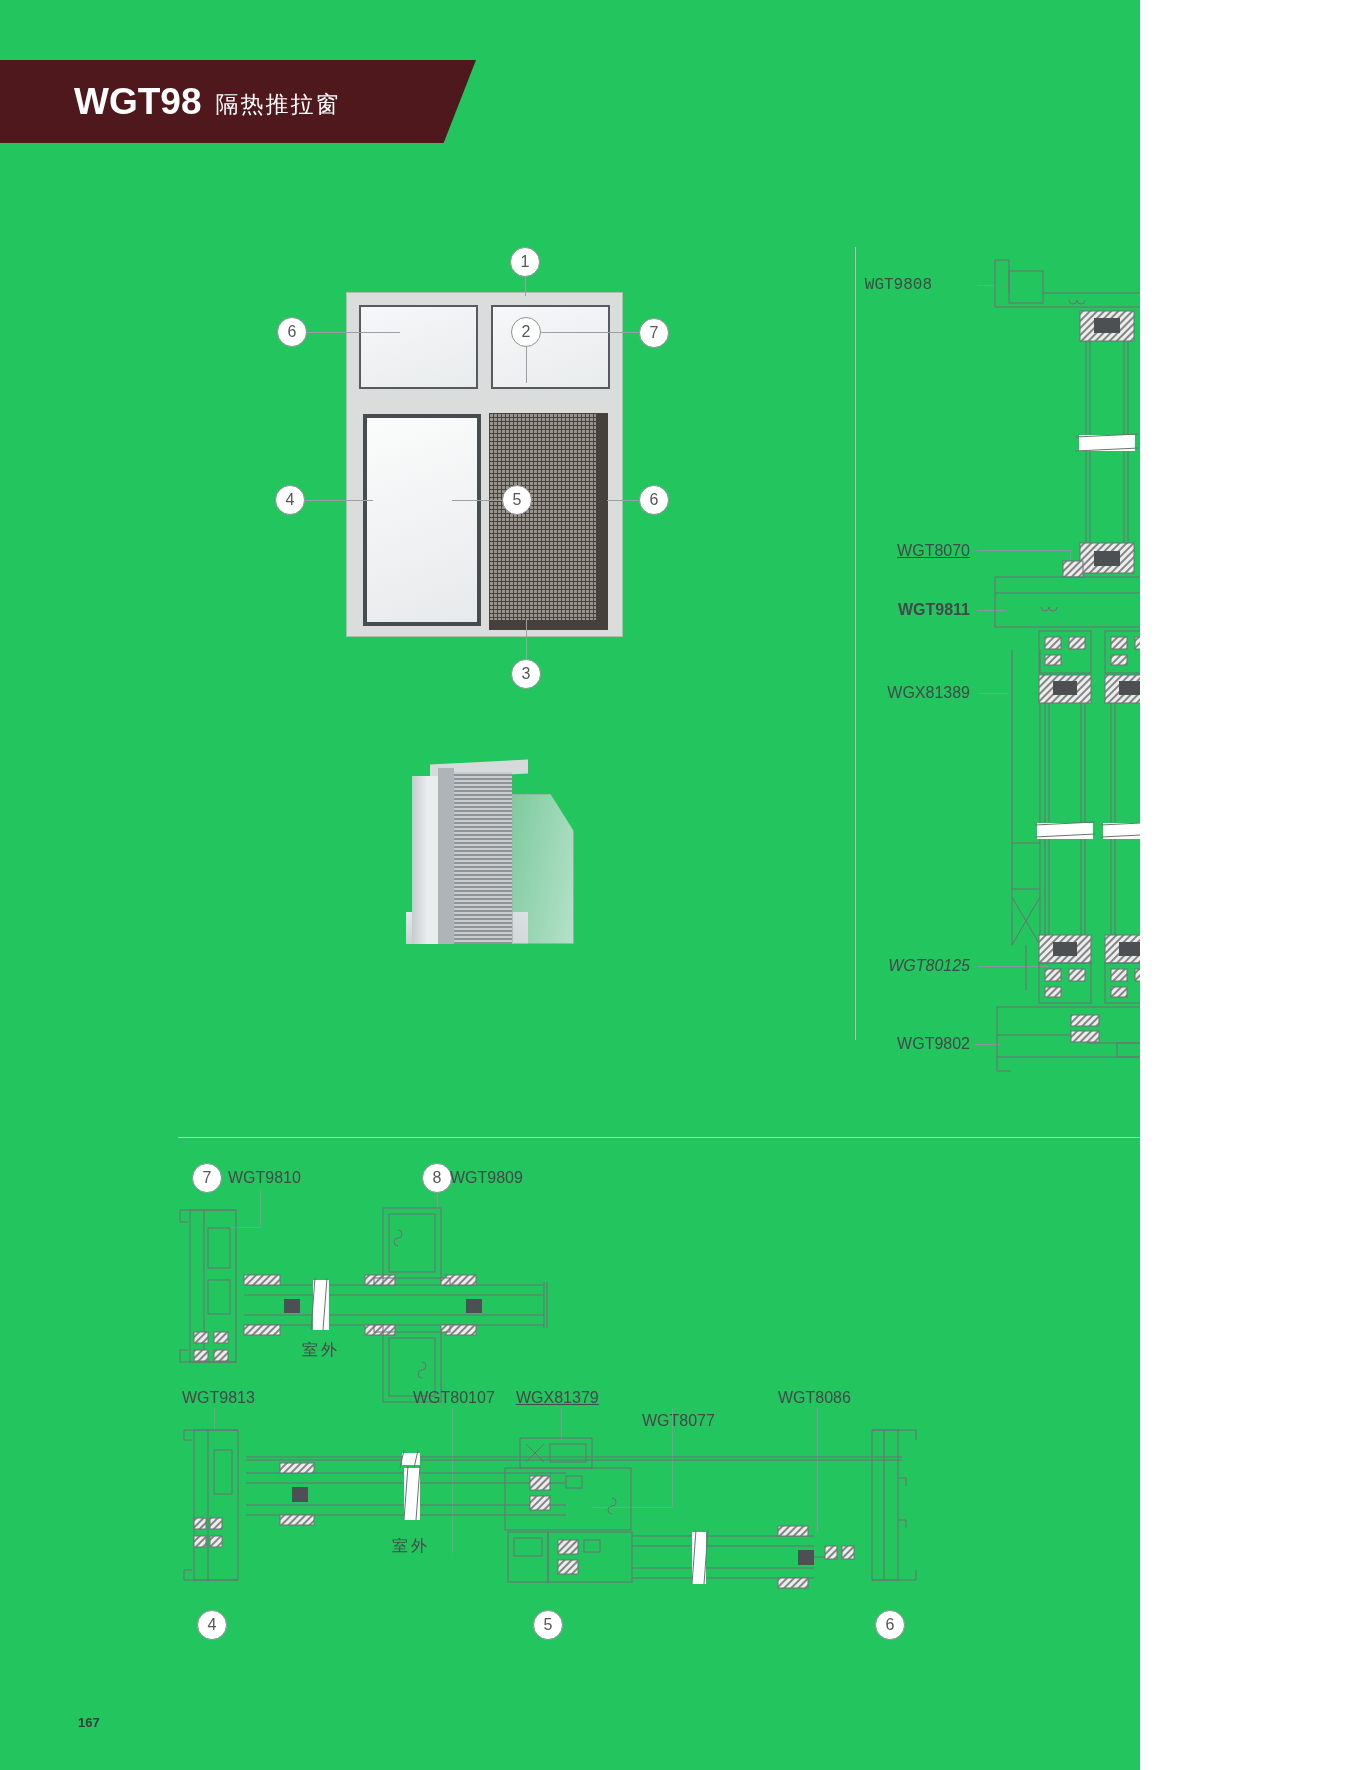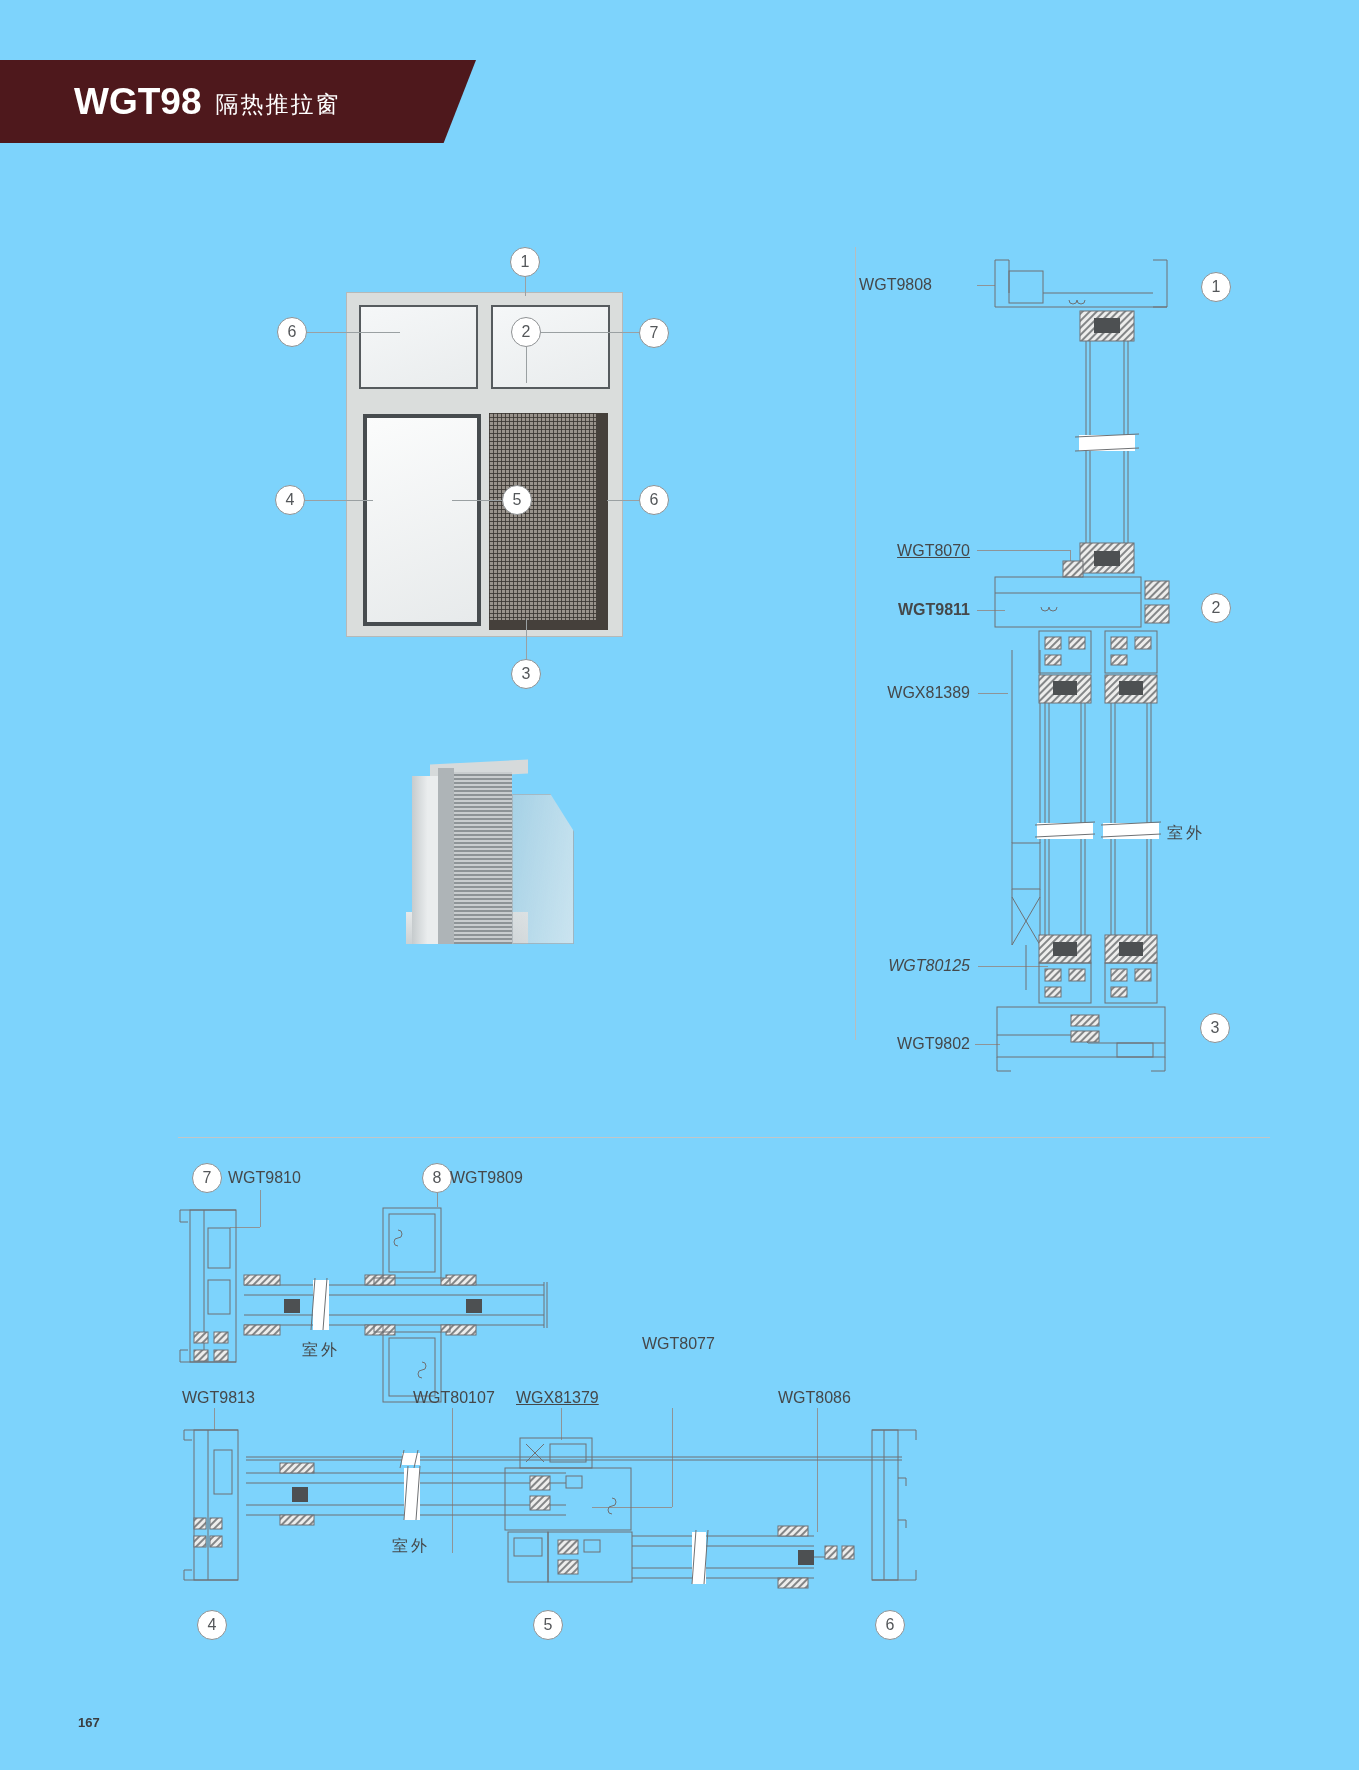--- a/index.html
+++ b/index.html
@@ -1,16 +1,16 @@
 <!DOCTYPE html>
 <html><head>
 <meta charset="utf-8">
 <style>
   html,body{margin:0;padding:0;background:#fff;}
-  .page{position:relative;width:1359px;height:1770px;background:#7dd3fc;overflow:hidden;
+  .page{position:relative;width:1140px;height:1770px;background:#22c55e;overflow:hidden;
         font-family:"Liberation Sans","DejaVu Sans",sans-serif;}
 
   
   .banner{position:absolute;left:0;top:60px;width:476px;height:83px;
           clip-path:polygon(0 0,100% 0,93.2% 100%,0 100%);
           display:flex;align-items:center;padding-left:74px;box-sizing:border-box;}
   .b-code{font-size:37px;font-weight:bold;color:#fff;letter-spacing:0;}
   .b-name{font-size:23px;color:#fff;margin-left:14px;margin-top:5px;letter-spacing:2px;}
 
   
@@ -130,21 +130,21 @@
     <div class="p3-sill"></div>
     <div class="p3-cap"></div>
     <div class="p3-b1"></div>
     <div class="p3-b2"></div>
     <div class="p3-mesh"></div>
     <div class="p3-glass"></div>
   </div>
 
   <div class="sep-v" style="left:855px;top:247px;height:793px;"></div>
 
-  <div class="lbl r" style="left:817px;width:115px;top:276px;">WGT9808</div>
+  <div class="lbl r" style="left:817px;width:115px;top:276px;font-family:Liberation Mono, monospace;">WGT9808</div>
   <div class="lbl r" style="left:855px;width:115px;top:542px;text-decoration:underline;">WGT8070</div>
   <div class="lbl r" style="left:855px;width:115px;top:601px;font-weight:bold;">WGT9811</div>
   <div class="lbl r" style="left:855px;width:115px;top:684px;">WGX81389</div>
   <div class="lbl r" style="left:855px;width:115px;top:957px;font-style:italic;">WGT80125</div>
   <div class="lbl r" style="left:855px;width:115px;top:1035px;">WGT9802</div>
 
   <div class="lh" style="left:977px;top:285px;width:18px;background:#8e9497;"></div>
   <div class="lh" style="left:977px;top:550px;width:93px;background:#8e9497;"></div>
   <div class="lv" style="left:1070px;top:550px;height:22px;background:#8e9497;"></div>
   <div class="lh" style="left:977px;top:610px;width:28px;background:#8e9497;"></div>
@@ -311,21 +311,21 @@
     <rect x="223" y="132" width="58" height="70"></rect>
     <rect x="229" y="138" width="46" height="58"></rect>
     <path d="M262,162 a4,4 0 1 1 0,8 a4,4 0 1 0 0,8"></path>
   </svg>
 
   <div class="lbl cn" style="left:302px;top:1341px;">室外</div>
 
   <div class="lbl" style="left:182px;top:1389px;">WGT9813</div>
   <div class="lbl" style="left:413px;top:1389px;">WGT80107</div>
   <div class="lbl" style="left:516px;top:1389px;text-decoration:underline;">WGX81379</div>
-  <div class="lbl" style="left:642px;top:1335px;text-align:right;">WGT8077</div>
+  <div class="lbl" style="left:642px;top:1412px;text-align:right;">WGT8077</div>
   <div class="lbl" style="left:778px;top:1389px;">WGT8086</div>
 
   <div class="lv" style="left:214px;top:1408px;height:22px;background:#8e9497;"></div>
   <div class="lv" style="left:452px;top:1408px;height:145px;background:#8e9497;"></div>
   <div class="lv" style="left:561px;top:1408px;height:32px;background:#8e9497;"></div>
   <div class="lv" style="left:672px;top:1408px;height:99px;background:#8e9497;"></div>
   <div class="lh" style="left:592px;top:1507px;width:80px;background:#8e9497;"></div>
   <div class="lv" style="left:817px;top:1408px;height:124px;background:#8e9497;"></div>
 
   <svg class="draw" style="left:180px;top:1420px;" width="760" height="190" viewBox="0 0 760 190">

